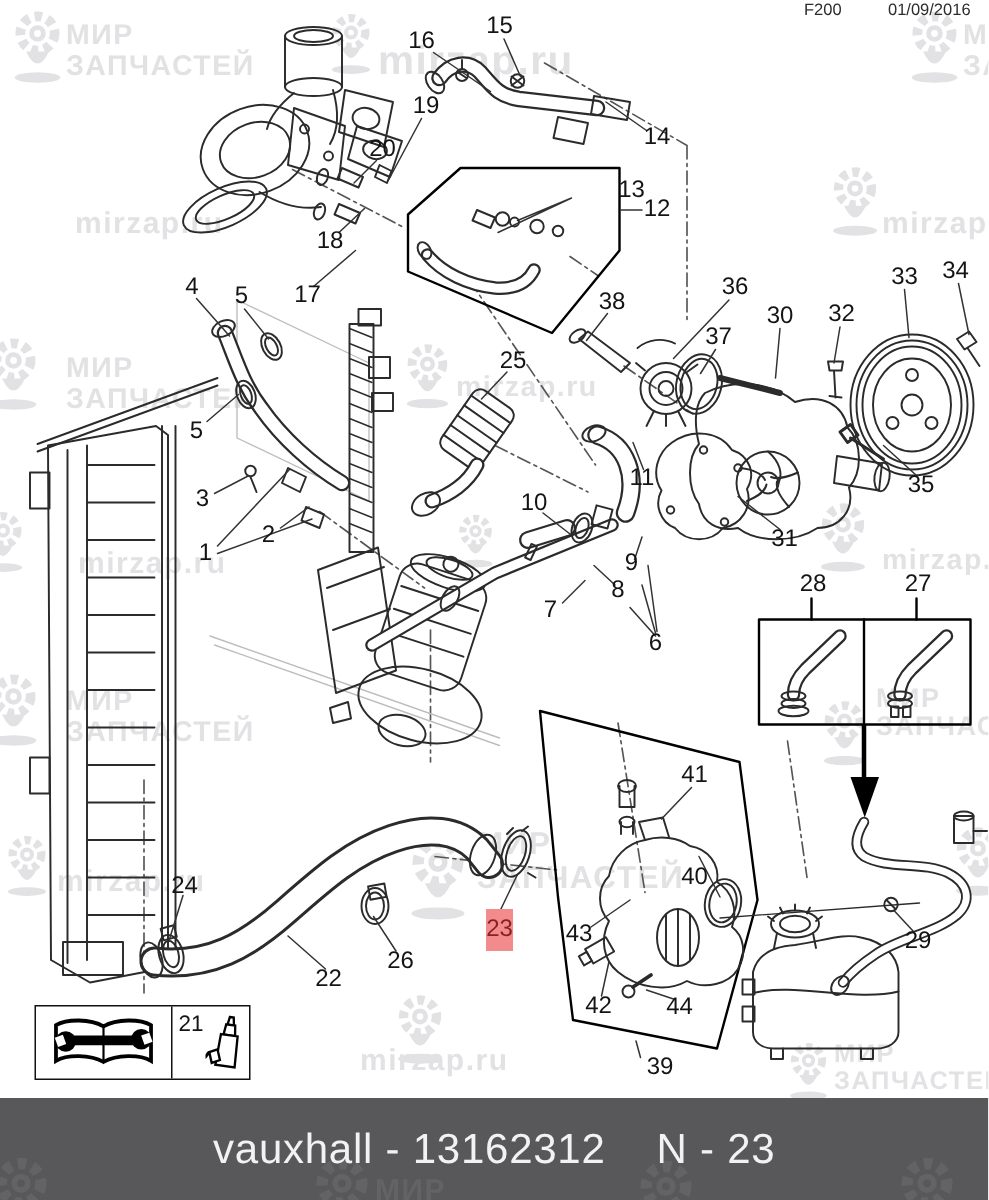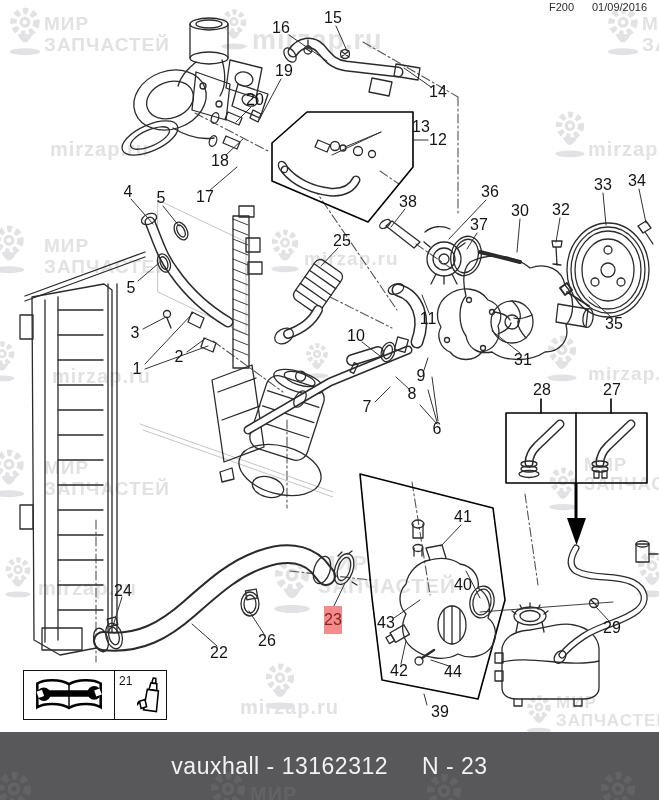--- a/index.html
+++ b/index.html
@@ -1,42 +1,42 @@
 <!DOCTYPE html>
 <html><head>
 <meta charset="utf-8">
 <style>
   html,body{margin:0;padding:0;background:#fff;}
   .page{position:relative;width:659px;height:800px;background:#fff;overflow:hidden;
         font-family:"Liberation Sans",sans-serif;}
   
   .hdr{position:absolute;top:1px;font-size:11px;color:#2d2d2d;z-index:5;}
-  .hdr.code{left:549px;}
+  .hdr.code{left:536px;}
   .hdr.date{left:592px;}
   
   .wm-layer{position:absolute;inset:0;z-index:1;pointer-events:none;}
   .wm-icon{position:absolute;color:#e2e2e4;}
   .wm-text{position:absolute;color:#e2e2e4;font-weight:bold;line-height:1.08;letter-spacing:1px;white-space:nowrap;}
   
   .diag{position:absolute;left:0;top:0;z-index:2;}
   
   .callout{position:absolute;transform:translate(-50%,-50%);font-size:16px;color:#141414;
            line-height:1;white-space:nowrap;z-index:3;}
   .callout.hl{width:18px;height:28px;display:flex;align-items:center;justify-content:center;}
   
   .legend{position:absolute;left:23px;top:670px;width:142px;height:48px;border:1.5px solid #111;
           display:flex;z-index:3;background:transparent;}
   .legend .cell-book{width:90px;border-right:1.5px solid #111;display:flex;align-items:center;justify-content:center;}
   .legend .cell-glue{flex:1;position:relative;}
-  .legend .lbl{position:absolute;left:4px;top:4px;font-size:12px;color:#141414;line-height:1;}
+  .legend .lbl{position:absolute;left:4px;top:4px;font-size:15px;color:#141414;line-height:1;}
   .legend .glue-svg{position:absolute;right:3px;top:5px;}
   
   .footer{position:absolute;left:0;top:732px;width:659px;height:68px;background:#58585a;overflow:hidden;z-index:4;}
   .footer .ftext{position:absolute;inset:0;display:flex;align-items:center;justify-content:center;gap:34px;
-                 color:#f2f2f2;font-size:23px;letter-spacing:0.5px;z-index:2;}
+                 color:#f2f2f2;font-size:28px;letter-spacing:0.5px;z-index:2;}
   .footer .wm-icon{color:#636366;}
   .footer .wm-text{color:#636366;}
 </style>
 </head>
 <body>
 
 <div class="page">
 
   <span class="hdr code">F200</span>
   <span class="hdr date">01/09/2016</span>

